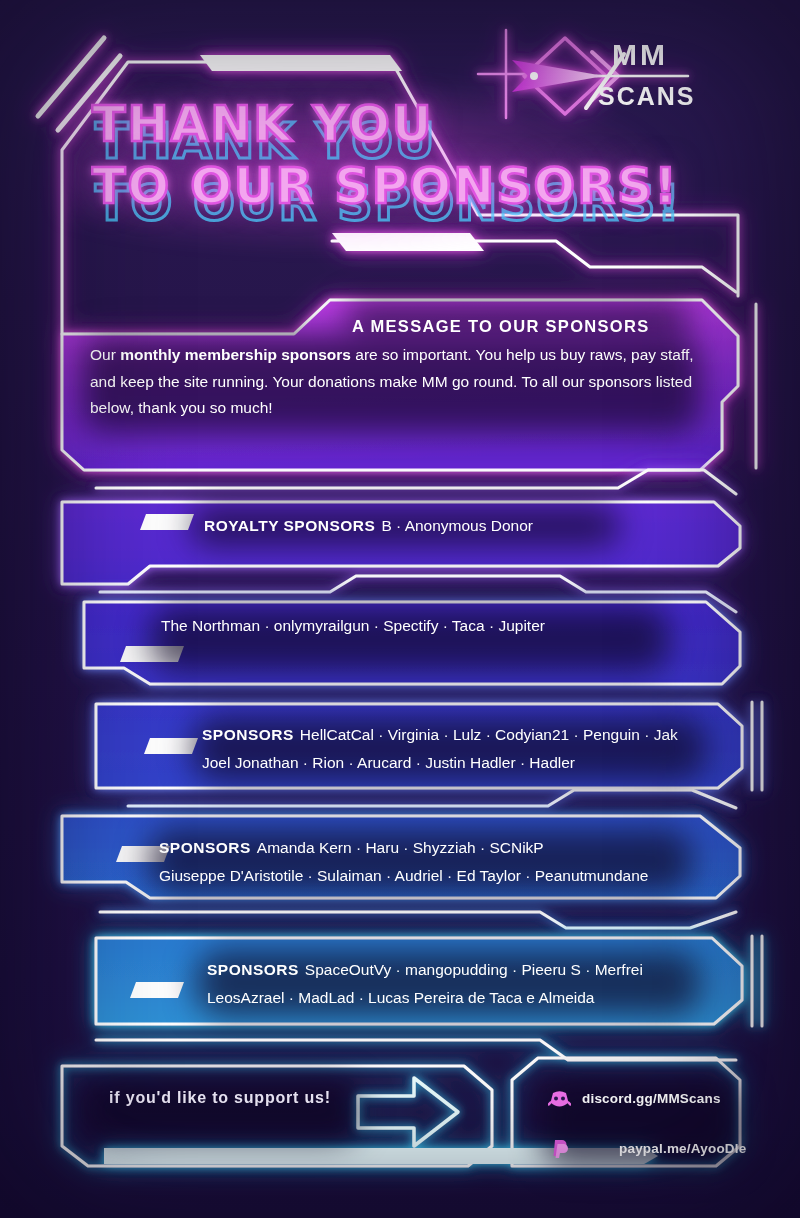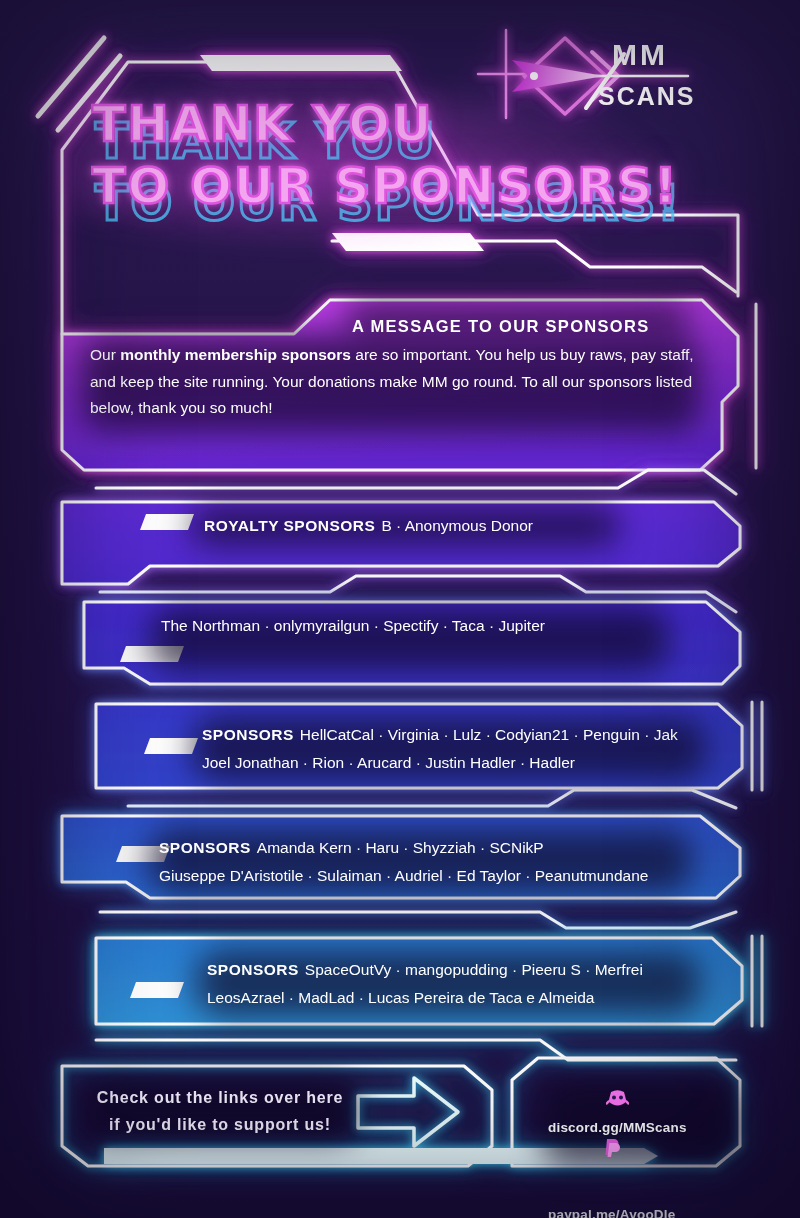--- a/index.html
+++ b/index.html
@@ -35,21 +35,21 @@
   .tier .lbl{font-weight:800;letter-spacing:.5px;margin-right:6px;}
   .tier-0{left:204px;top:512px;width:480px;}
   .tier-1{left:161px;top:612px;width:540px;}
   .tier-2{left:202px;top:721px;width:520px;}
   .tier-3{left:159px;top:834px;width:560px;}
   .tier-4{left:207px;top:956px;width:520px;}
   
   .cta{left:74px;top:1084px;width:292px;text-align:center;font-weight:700;font-size:16px;
     line-height:27px;letter-spacing:.8px;color:#f2edfb;}
   
-  .link-row{position:absolute;z-index:3;left:548px;display:flex;align-items:center;gap:11px;height:24px;cursor:pointer;flex-direction:column;}
+  .link-row{position:absolute;z-index:3;left:548px;display:flex;align-items:center;gap:11px;height:24px;cursor:pointer;}
   .link-row span{font-size:13.5px;font-weight:700;letter-spacing:.2px;color:#fff;}
   .lr-0{top:1086px;} .lr-1{top:1111px;} .lr-2{top:1136px;gap:48px;}
   .link-icon{width:23px;height:23px;flex:0 0 auto;}
 </style>
 </head>
 <body>
 
 <div class="page">
 
   <svg class="circuit" width="800" height="1218" viewBox="0 0 800 1218">
@@ -200,21 +200,20 @@
   <div class="txt tier tier-3">
     <div><span class="lbl">SPONSORS</span><span>Amanda Kern · Haru · Shyzziah · SCNikP</span></div>
     <div>Giuseppe D'Aristotile · Sulaiman · Audriel · Ed Taylor · Peanutmundane</div>
   </div>
   <div class="txt tier tier-4">
     <div><span class="lbl">SPONSORS</span><span>SpaceOutVy · mangopudding · Pieeru S · Merfrei</span></div>
     <div>LeosAzrael · MadLad · Lucas Pereira de Taca e Almeida</div>
   </div>
 
   <div class="txt cta">
-    <div>Check out the links over here</div>
     <div>if you'd like to support us!</div>
   </div>
 
   <div class="link-row lr-0">
     <svg class="link-icon" viewBox="0 0 23 23">
       <path d="M5 6 Q11.5 2.5 18 6 L20.5 15.5 Q16 19.5 11.5 19.5 Q7 19.5 2.5 15.5 Z" fill="#f473ee"></path>
       <path d="M2.5 15.5 L0.8 17.5 M20.5 15.5 L22.2 17.5" stroke="#f473ee" stroke-width="2.4" stroke-linecap="round"></path>
       <circle cx="8" cy="11.5" r="2" fill="#2a1850"></circle>
       <circle cx="15" cy="11.5" r="2" fill="#2a1850"></circle>
     </svg>

